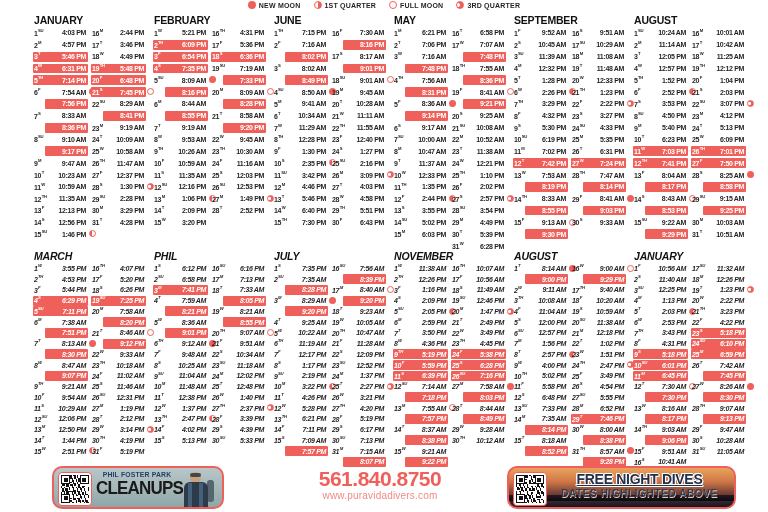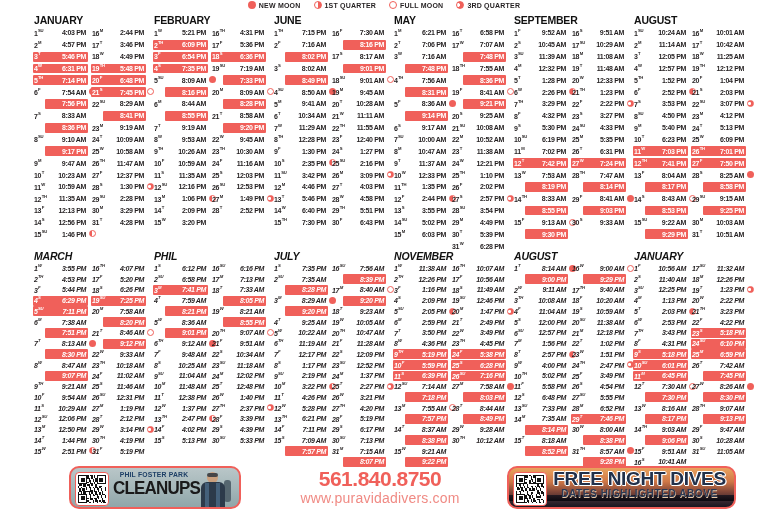--- a/index.html
+++ b/index.html
@@ -31,21 +31,21 @@
   .cell .d{width:13.5px;font-size:7px;font-weight:bold;white-space:nowrap;letter-spacing:-.3px;}
   .cell .d sup{font-size:4.2px;position:relative;top:-1px;left:.5px;}
   .cell .t{flex:1;text-align:right;font-size:7px;font-weight:bold;white-space:nowrap;letter-spacing:-.35px;}
   .cell.hl{background:#f0605a;color:#fff;}
   .cell.cont{margin-left:12px;}
   .moon.abs{position:absolute;right:-8px;top:2px;}
   #row2 .moon.abs{top:1.5px;}
   
   .footer{position:absolute;top:464px;left:0;right:0;height:48px;}
   .banner{position:absolute;border:2.5px solid #f0605a;border-radius:10px;overflow:hidden;box-sizing:border-box;}
-  .bleft{left:69px;top:2px;width:172px;height:43px;
+  .bleft{left:52px;top:2px;width:172px;height:43px;
          background:linear-gradient(180deg,#b9c6c8 0%,#a3b6b8 55%,#8fa6a9 100%);padding-left:40px;}
   .bright{left:507px;top:2px;width:229px;height:43px;
           background:linear-gradient(180deg,#e9a35e 0%,#cf7747 35%,#7e4538 62%,#35262e 85%,#191620 100%);}
   .bright:before{content:"";position:absolute;left:0;right:0;bottom:6px;height:6px;
                  background:linear-gradient(180deg,rgba(25,20,30,.85),rgba(10,8,14,.95));}
   .qrbox{position:absolute;left:4px;top:3.5px;width:34px;height:34px;background:#fff;
          border:1.5px solid #f0605a;border-radius:4px;box-sizing:border-box;padding:2px;}
   .qrbox svg{width:100%;height:100%;display:block;}
   .btext{position:absolute;left:42px;top:3px;width:82px;text-align:center;}
   .b1{font-size:6.8px;font-weight:bold;color:#1d3f66;letter-spacing:.2px;white-space:nowrap;}
@@ -53,24 +53,24 @@
       transform:scaleY(1.12);transform-origin:top;}
   .diver{position:absolute;right:3px;top:2px;bottom:2px;width:44px;}
   .diver .head{position:absolute;left:15px;top:2px;width:11px;height:11px;border-radius:50%;background:#caa07e;}
   .diver .mask{position:absolute;left:15px;top:3px;width:11px;height:4px;border-radius:3px;background:#25303a;opacity:.8;}
   .diver .body{position:absolute;left:9px;top:12px;width:24px;height:27px;border-radius:6px 6px 3px 3px;background:#2c3a4a;}
   .diver .strap{position:absolute;left:13px;top:13px;width:4px;height:24px;background:#44607a;}
   .diver .strap2{position:absolute;left:24px;top:13px;width:4px;height:24px;background:#44607a;}
   .diver .tank{position:absolute;left:32px;top:10px;width:7px;height:22px;border-radius:3px;background:#55666f;}
   .phoneblock{position:absolute;left:288px;top:4px;width:184px;text-align:center;}
   .phone{font-size:21px;font-weight:900;color:#f0605a;letter-spacing:-.5px;line-height:21px;}
-  .url{font-size:14px;color:#f08a84;letter-spacing:.2px;margin-top:1px;}
+  .url{font-size:10px;color:#f08a84;letter-spacing:.2px;margin-top:1px;}
   .btext2{position:absolute;left:40px;top:3px;right:4px;text-align:center;}
-  .n1{font-size:19px;font-weight:900;color:#22304a;letter-spacing:-.3px;line-height:16px;white-space:nowrap;
-      text-shadow:1px 0 #fff,-1px 0 #fff,0 1px #fff,0 -1px #fff,1px 1px #fff,-1px -1px #fff;}
+  .n1{font-size:14px;font-weight:900;color:#22304a;letter-spacing:-.3px;line-height:16px;white-space:nowrap;
+      text-shadow:1px 0 #fff,-1px 0 #fff,0 1px #fff,0 -1px #fff,1px 1px #fff,-1px -1px #fff;text-decoration:underline;}
   .n2{font-size:10px;font-weight:bold;color:#2b3a55;letter-spacing:.6px;margin-top:1px;white-space:nowrap;
       text-shadow:0.5px 0.5px #e9c9a8;}
 </style>
 </head>
 <body>
 
 <div class="page">
   <div class="legend" id="legend">
       <div class="lgitem">
         <span class="moon lg m-S"></span>

